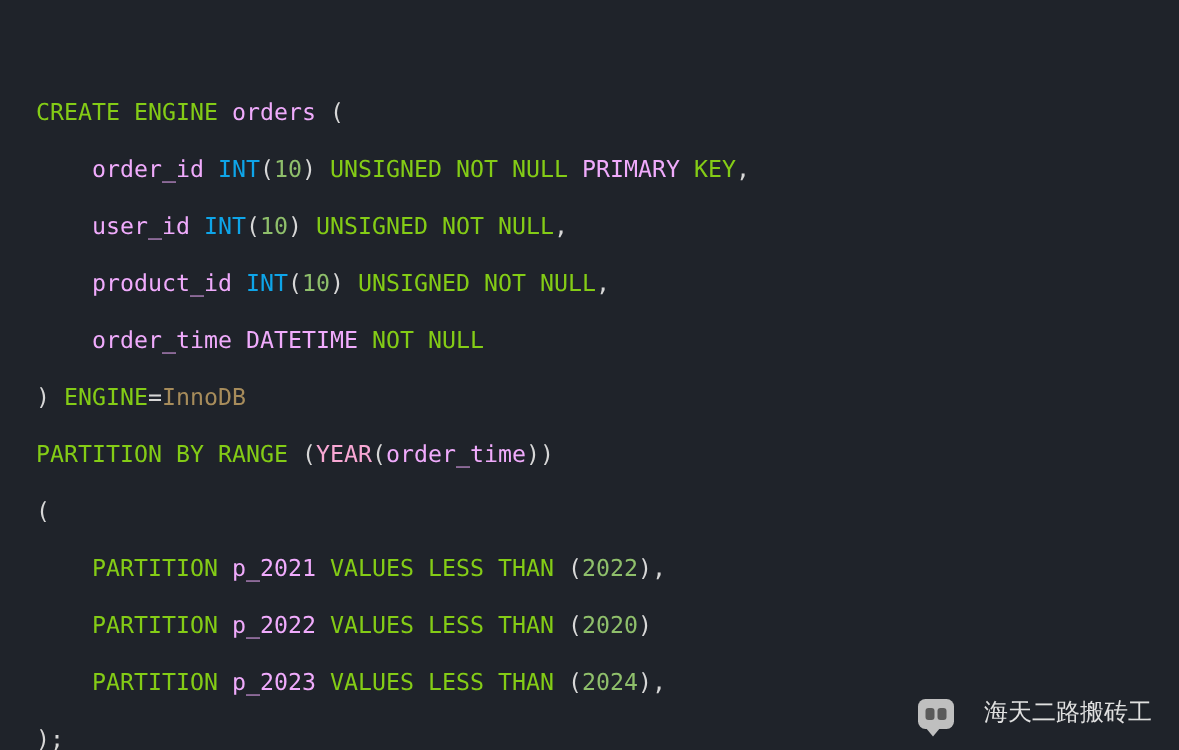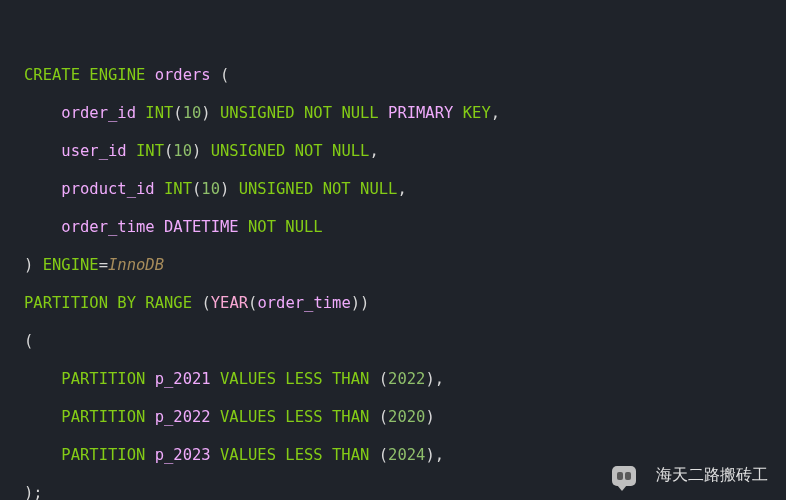--- a/index.html
+++ b/index.html
@@ -16,25 +16,25 @@
     top: 18px;
     left: 24px;
     right: 20px;
     font-size: 15.5px;
     line-height: 38px;
     white-space: pre;
     color: #d7d7d7;
   }
   .kw    { color: #84cc16; }
   .ident { color: #f0abfc; }
-  .type  { color: #84cc16; margin-top: 46px; }
+  .type  { color: #0ea5e9; margin-top: 46px; }
   .num   { color: #8fbf6b; text-align: right; }
   .punct { color: #d7d7d7; }
   .func  { color: #f9a8d4; }
-  .engine-val { color: #a78c5b; font-style: italic; }
+  .engine-val { color: #a78c5b; }
 
   .watermark {
     position: absolute;
     right: 18px;
     bottom: 14px;
     display: flex;
     align-items: center;
     gap: 20px;
     color: #e0e0e0;
     font-family: "PingFang SC","Microsoft YaHei",sans-serif;

